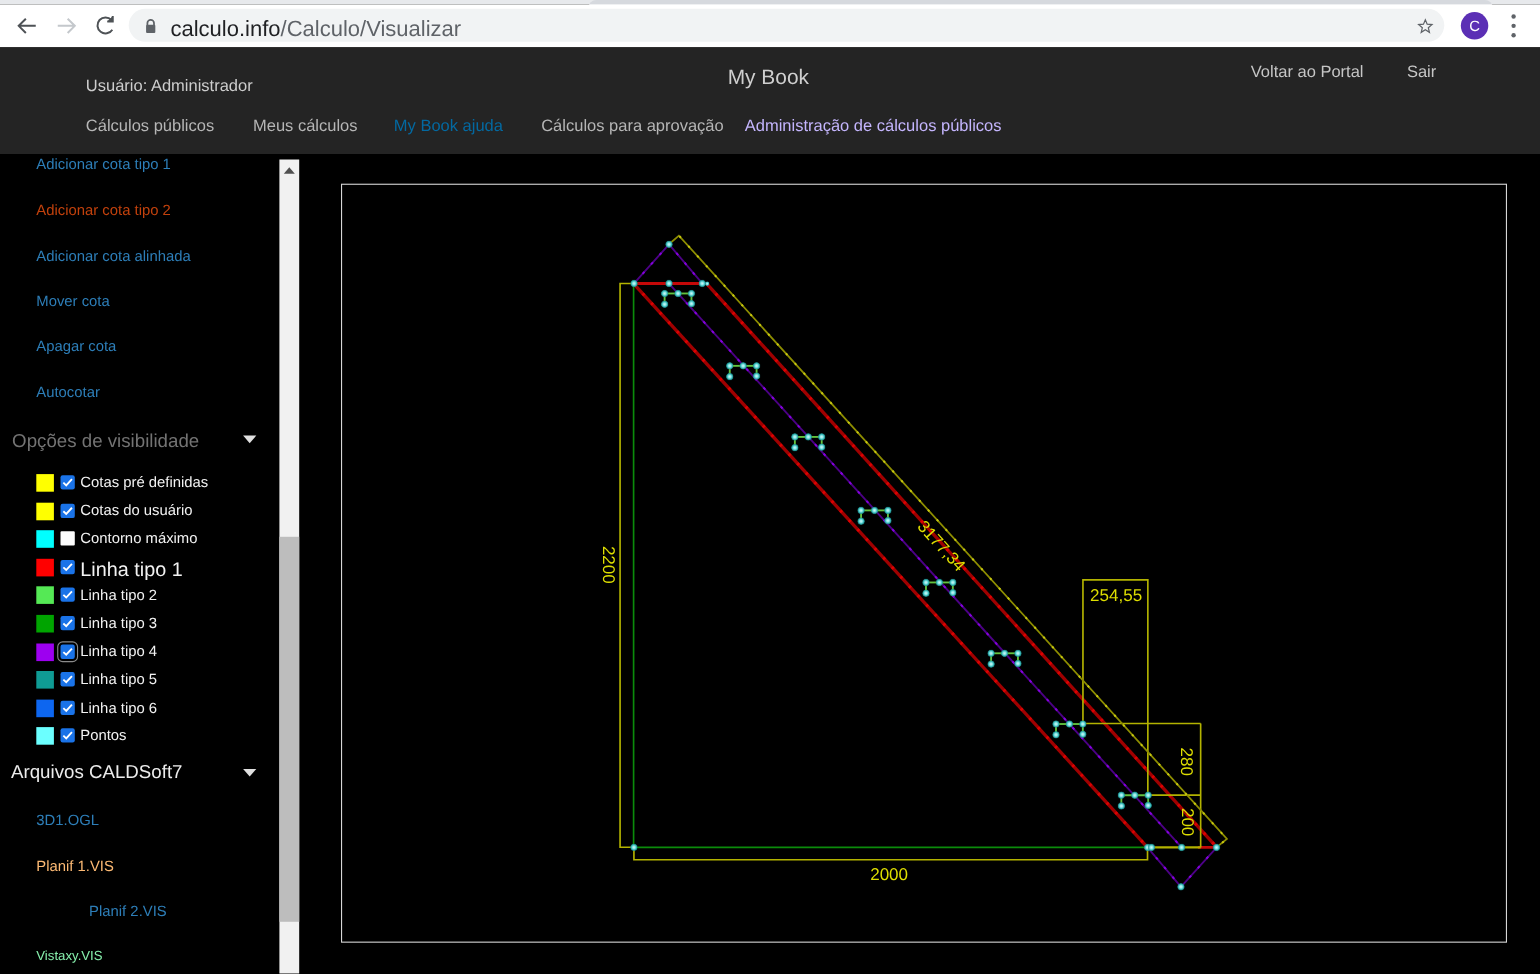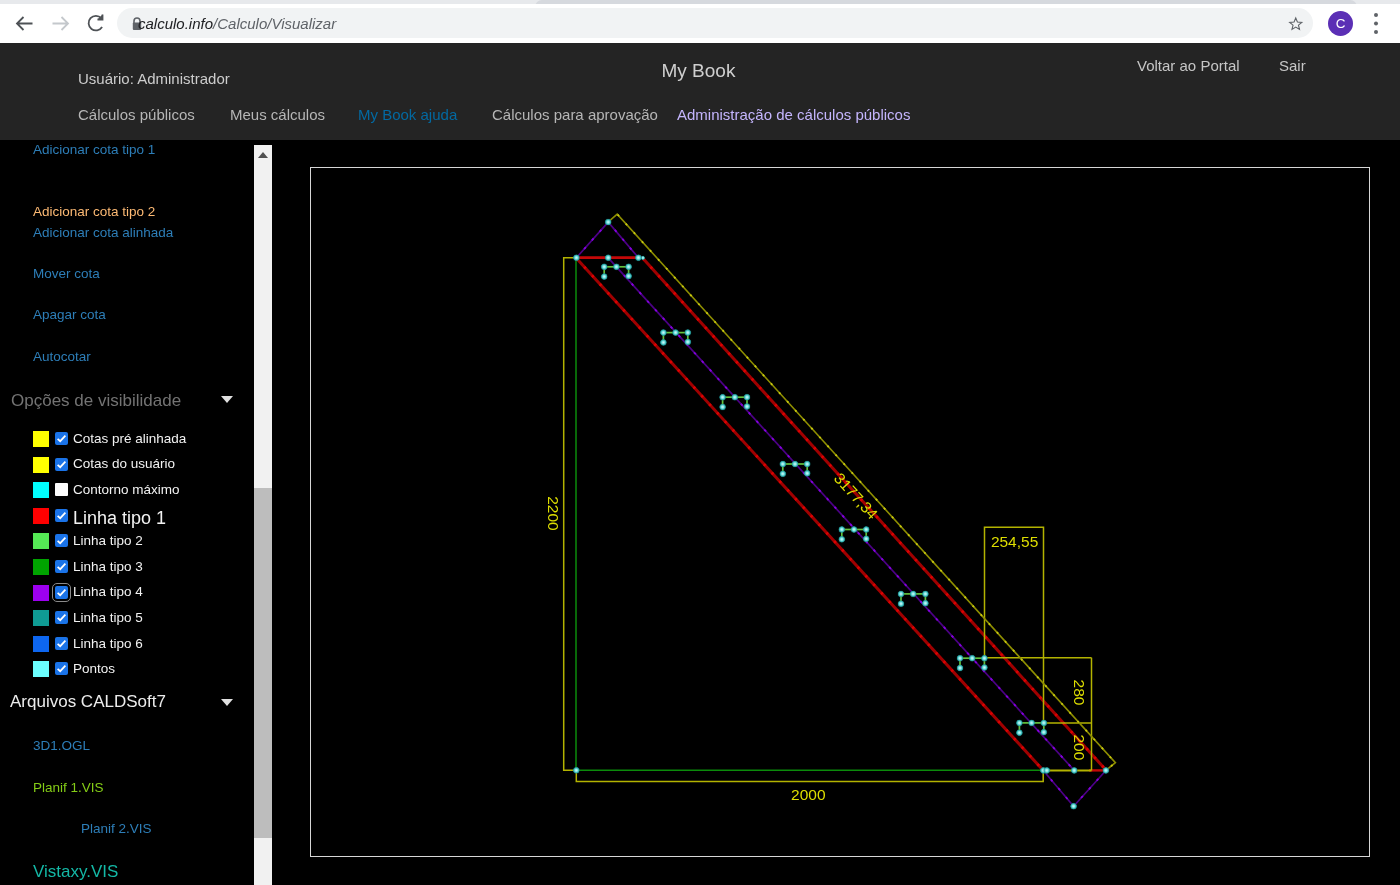--- a/index.html
+++ b/index.html
@@ -20,57 +20,57 @@
     <g fill="none" stroke="#4e5256" stroke-width="1.8">
       <path d="M93.3,13.2 A7.3,7.3 0 1 0 94.1,22"></path>
       <path d="M94.5,9.5 L94.5,14.5 L89.5,14.5" fill="#4e5256"></path>
     </g>
   </svg>
 <div style="position:absolute;left:117px;top:8px;width:1196px;height:30px;border-radius:15px;background:#f1f3f4;"></div>
 <svg width="12" height="16" viewBox="0 0 12 16" style="position:absolute;left:131px;top:16px;">
     <path d="M3,7 V5 a3,3 0 0 1 6,0 V7" fill="none" stroke="#5f6368" stroke-width="1.6"></path>
     <rect x="1.8" y="6.5" width="8.4" height="7.5" rx="1" fill="#5f6368"></rect>
   </svg>
-<div style="position:absolute;left:138px;top:14.5px;font-size:15px;color:#202124;font-style:italic;">calculo.info<span style="color:#5f6368;">/Calculo/Visualizar</span></div>
+<div style="position:absolute;left:155px;top:14.5px;font-size:20px;color:#202124;">calculo.info<span style="color:#5f6368;">/Calculo/Visualizar</span></div>
 <svg width="15.5" height="15.5" viewBox="0 0 24 24" style="position:absolute;left:1288px;top:15.5px;">
     <path d="M12 3 l2.6 6.3 6.8 0.5 -5.2 4.4 1.6 6.6 -5.8 -3.6 -5.8 3.6 1.6 -6.6 -5.2 -4.4 6.8 -0.5z" fill="none" stroke="#5f6368" stroke-width="1.7"></path>
   </svg>
 <div style="position:absolute;left:1328px;top:11px;width:25px;height:25px;border-radius:50%;background:#5b2fb5;color:#fff;font-size:13.5px;text-align:center;line-height:25px;">C</div>
 <div style="position:absolute;left:1374px;top:13px;width:4px;height:4px;border-radius:50%;background:#5f6368;box-shadow:0 8.5px 0 #5f6368,0 17px 0 #5f6368;"></div>
 <div style="position:absolute;left:0;top:43px;width:1400px;height:97px;background:#242424;"></div>
 <div style="position:absolute;left:78px;top:70px;font-size:15px;color:#cdcdcd;">Usuário: Administrador</div>
 <div style="position:absolute;left:661.5px;top:59.5px;font-size:19px;color:#cfcfcf;">My Book</div>
 <div style="position:absolute;left:1137px;top:56.5px;font-size:15px;color:#c6c6c6;">Voltar ao Portal</div>
 <div style="position:absolute;left:1279px;top:56.5px;font-size:15px;color:#c6c6c6;">Sair</div>
 <div style="position:absolute;left:78px;top:106px;font-size:15px;color:#b6b6b6;white-space:nowrap;">Cálculos públicos</div>
 <div style="position:absolute;left:230px;top:106px;font-size:15px;color:#b6b6b6;white-space:nowrap;">Meus cálculos</div>
 <div style="position:absolute;left:358px;top:106px;font-size:15px;color:#0369a1;white-space:nowrap;">My Book ajuda</div>
 <div style="position:absolute;left:492px;top:106px;font-size:15px;color:#b6b6b6;white-space:nowrap;">Cálculos para aprovação</div>
 <div style="position:absolute;left:677px;top:106px;font-size:15px;color:#c4b5fd;white-space:nowrap;">Administração de cálculos públicos</div>
 <div style="position:absolute;left:33px;font-size:13.5px;color:#2d7eb8;top:142px;">Adicionar cota tipo 1</div>
-<div style="position:absolute;left:33px;font-size:13.5px;color:#fdba74;top:183.3px;margin-top:21px;">Adicionar cota tipo 2</div>
+<div style="position:absolute;left:33px;font-size:13.5px;color:#c2410c;top:183.3px;">Adicionar cota tipo 2</div>
 <div style="position:absolute;left:33px;font-size:13.5px;color:#2d7eb8;top:224.6px;">Adicionar cota alinhada</div>
 <div style="position:absolute;left:33px;font-size:13.5px;color:#2d7eb8;top:266px;">Mover cota</div>
 <div style="position:absolute;left:33px;font-size:13.5px;color:#2d7eb8;top:307px;">Apagar cota</div>
 <div style="position:absolute;left:33px;font-size:13.5px;color:#2d7eb8;top:348.8px;">Autocotar</div>
 <div style="position:absolute;left:33px;font-size:13.5px;color:#2d7eb8;top:738.4px;">3D1.OGL</div>
-<div style="position:absolute;left:33px;font-size:13.5px;color:#84cc16;top:779.6px;">Planif 1.VIS</div>
+<div style="position:absolute;left:33px;font-size:13.5px;color:#fdba74;top:779.6px;">Planif 1.VIS</div>
 <div style="position:absolute;left:33px;font-size:13.5px;color:#2d7eb8;top:820.8px;margin-left:48px;">Planif 2.VIS</div>
-<div style="position:absolute;left:33px;font-size:17px;color:#14b8a6;top:862px;">Vistaxy.VIS</div>
+<div style="position:absolute;left:33px;font-size:12px;color:#86efac;top:862px;">Vistaxy.VIS</div>
 <div style="position:absolute;left:11px;top:391px;font-size:17px;color:#737373;">Opções de visibilidade</div>
 <div style="position:absolute;left:221px;top:396px;width:0;height:0;border-left:6px solid transparent;border-right:6px solid transparent;border-top:7px solid #e0e0e0;"></div>
 <div style="position:absolute;left:10px;top:691.5px;font-size:17px;color:#ececec;">Arquivos CALDSoft7</div>
 <div style="position:absolute;left:221px;top:699px;width:0;height:0;border-left:6px solid transparent;border-right:6px solid transparent;border-top:7px solid #e0e0e0;"></div>
 <div style="position:absolute;left:33px;top:431.0px;width:16px;height:16px;background:#ffff00;"></div>
 <div style="position:absolute;left:55px;top:432.0px;width:13px;height:13px;background:#1a73e8;border-radius:2px;">
     <svg width="13" height="13" viewBox="0 0 13 13" style="position:absolute;left:0;top:0;">
       <path d="M2.6,6.8 L5.2,9.2 L10.4,3.6" stroke="#fff" stroke-width="1.7" fill="none"></path>
     </svg>
   </div>
-<div style="position:absolute;left:73px;top:430.7px;font-size:13.5px;color:#f2f2f2;">Cotas pré alinhada</div>
+<div style="position:absolute;left:73px;top:430.7px;font-size:13.5px;color:#f2f2f2;">Cotas pré definidas</div>
 <div style="position:absolute;left:33px;top:456.6px;width:16px;height:16px;background:#ffff00;"></div>
 <div style="position:absolute;left:55px;top:457.6px;width:13px;height:13px;background:#1a73e8;border-radius:2px;">
     <svg width="13" height="13" viewBox="0 0 13 13" style="position:absolute;left:0;top:0;">
       <path d="M2.6,6.8 L5.2,9.2 L10.4,3.6" stroke="#fff" stroke-width="1.7" fill="none"></path>
     </svg>
   </div>
 <div style="position:absolute;left:73px;top:456.3px;font-size:13.5px;color:#f2f2f2;">Cotas do usuário</div>
 <div style="position:absolute;left:33px;top:482.2px;width:16px;height:16px;background:#00ffff;"></div>
 <div style="position:absolute;left:55px;top:483.2px;width:13px;height:13px;background:#fcfcfc;border-radius:1px;"></div>
 <div style="position:absolute;left:73px;top:481.9px;font-size:13.5px;color:#f2f2f2;">Contorno máximo</div>

